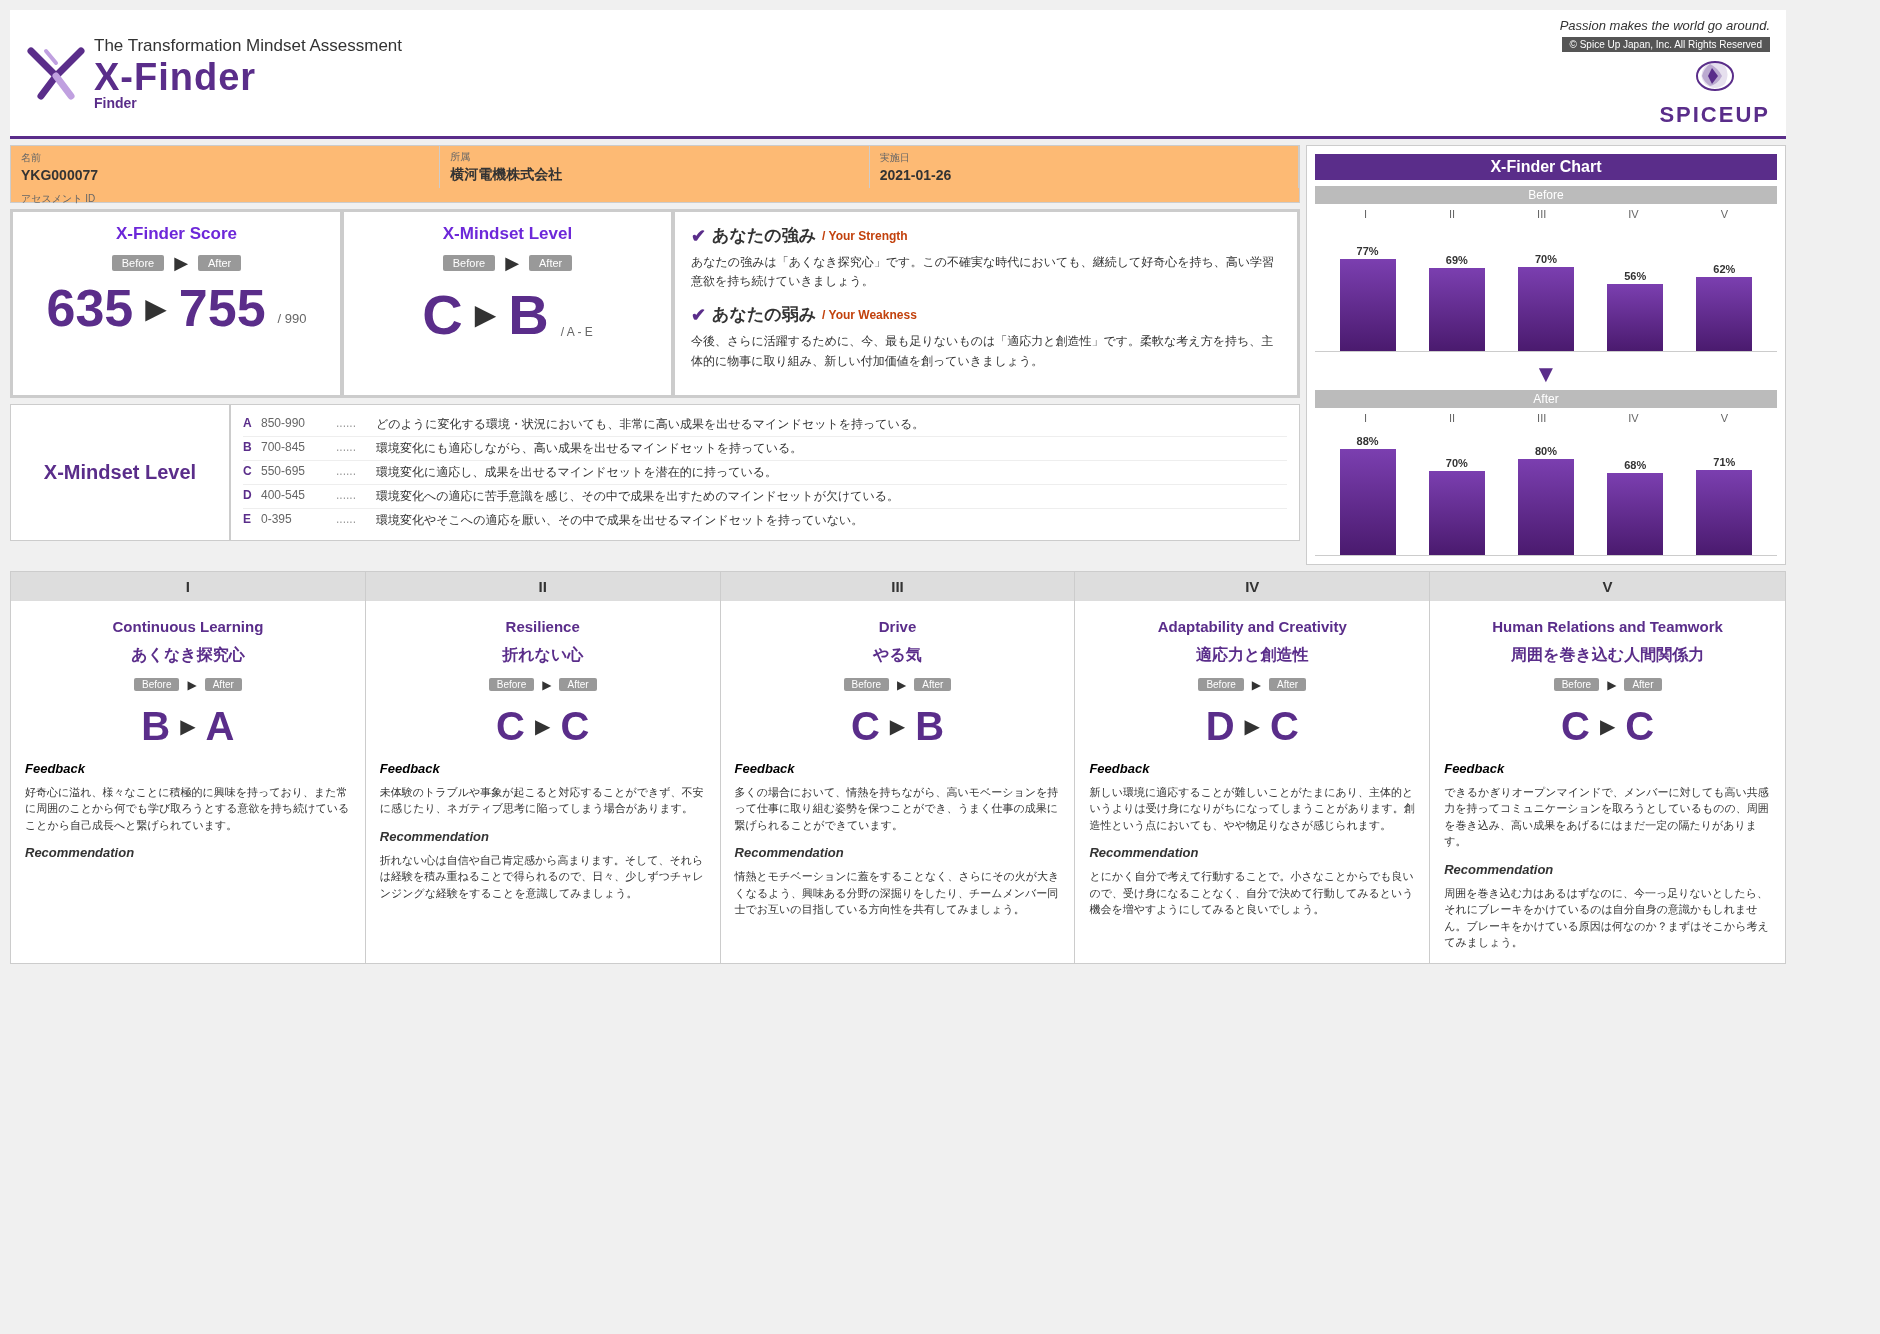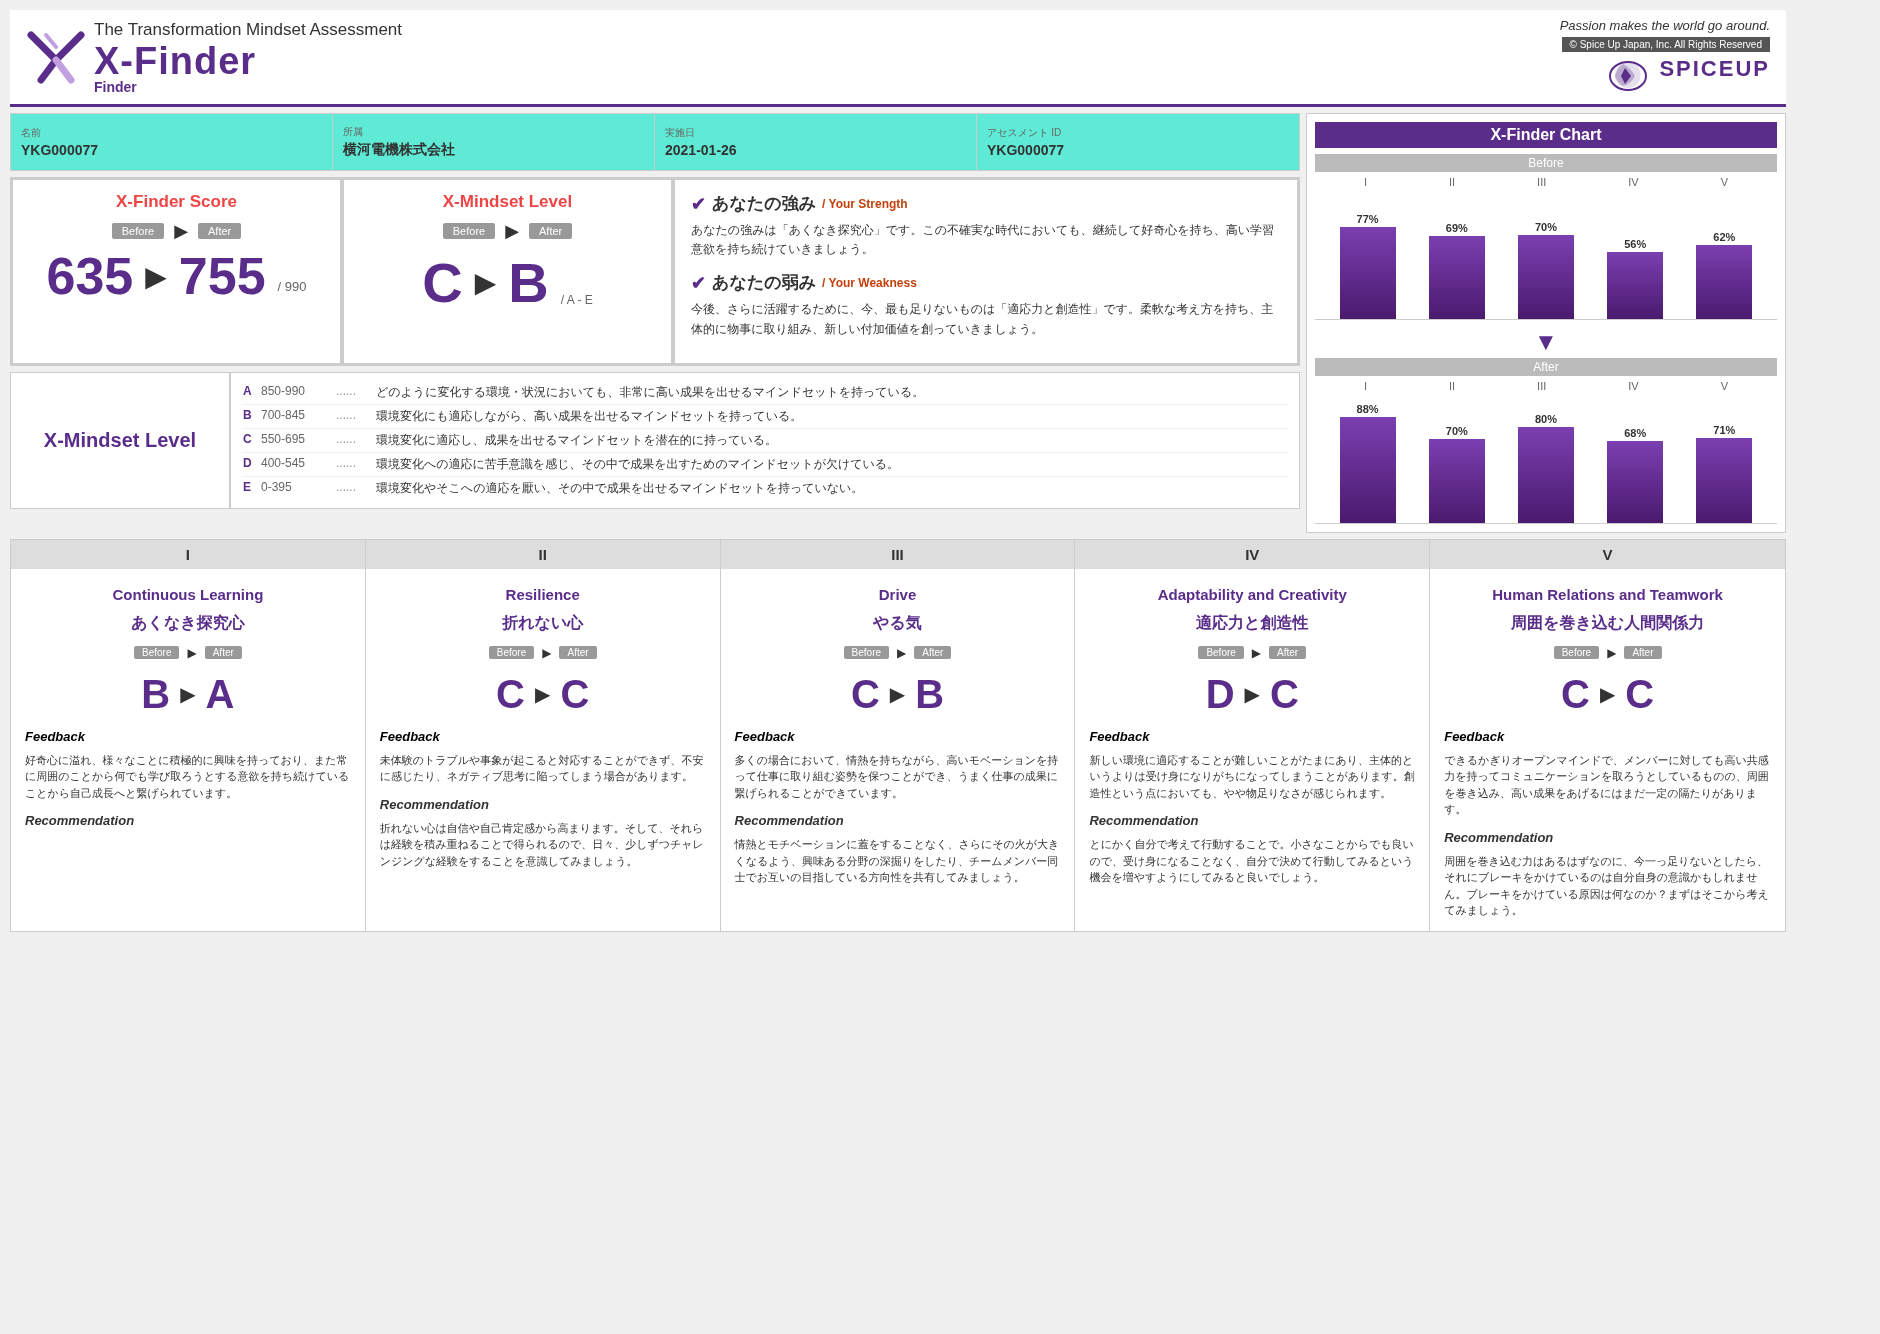--- a/index.html
+++ b/index.html
@@ -69,22 +69,23 @@
       color: #333;
     }
     .header-copyright {
       font-size: 10px;
       background: #555;
       color: white;
       padding: 2px 8px;
     }
     .spiceup-logo {
       display: flex;
-      align-items: flex-start;
+      align-items: center;
       gap: 6px;
+      flex-direction: column;
     }
     .spiceup-icon {
       width: 50px;
       height: 40px;
     }
     .spiceup-text {
       font-size: 22px;
       font-weight: bold;
       color: #5a2d8a;
       letter-spacing: 2px;
@@ -98,24 +99,24 @@
     }
     .left-panel {
       flex: 1;
       display: flex;
       flex-direction: column;
       gap: 6px;
     }
 
     
     .info-row {
-      background: #5eead4;
+      background: #fdba74;
       border: 1px solid #ccc;
       display: grid;
-      grid-template-columns: 1fr 1fr 1fr 1fr;
+      grid-template-columns: 1fr 1fr 1fr;
       height: 58px;
     }
     .info-cell {
       border-right: 1px solid #ccc;
       padding: 4px 10px;
       display: flex;
       flex-direction: column;
       justify-content: center;
     }
     .info-cell:last-child { border-right: none; }
@@ -141,21 +142,21 @@
       flex: 1;
       border: 2px solid #ccc;
       padding: 12px 16px;
       display: flex;
       flex-direction: column;
       align-items: center;
     }
     .score-box-title {
       font-size: 17px;
       font-weight: bold;
-      color: #ef4444;
+      color: #6d28d9;
       text-align: center;
       margin-bottom: 8px;
     }
     .before-after-row {
       display: flex;
       align-items: center;
       gap: 10px;
       margin-bottom: 4px;
     }
     .ba-label {

